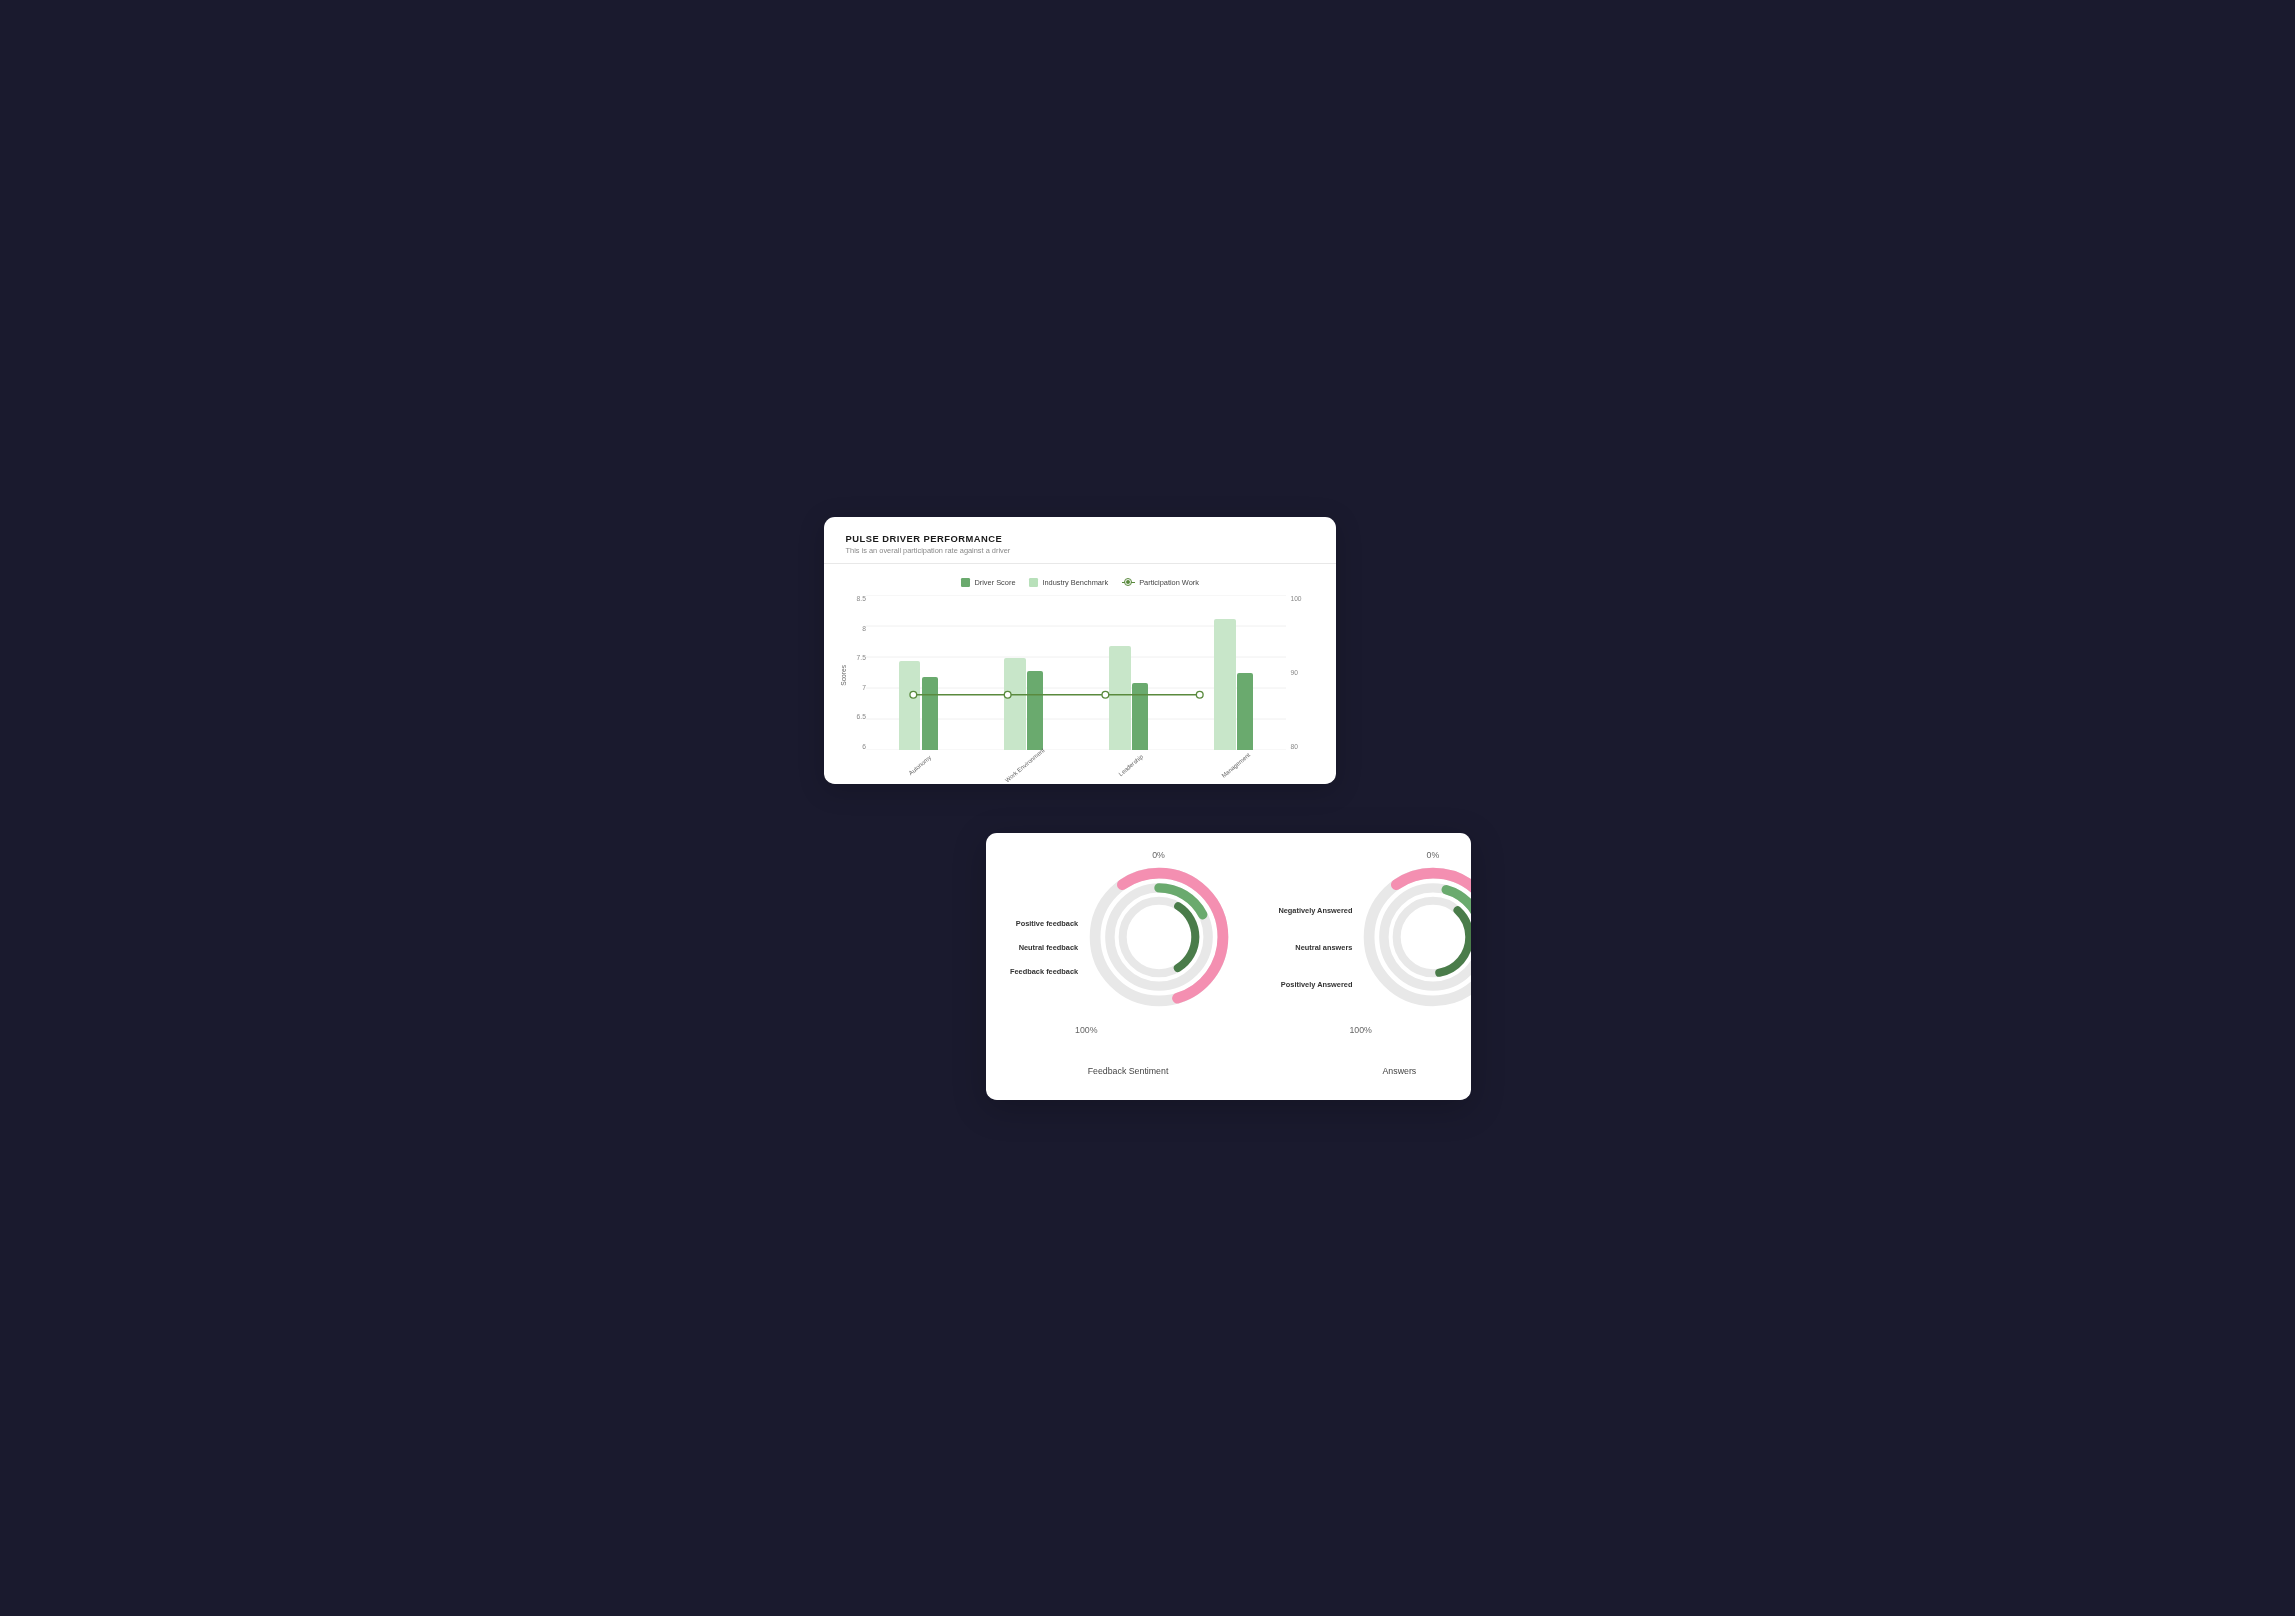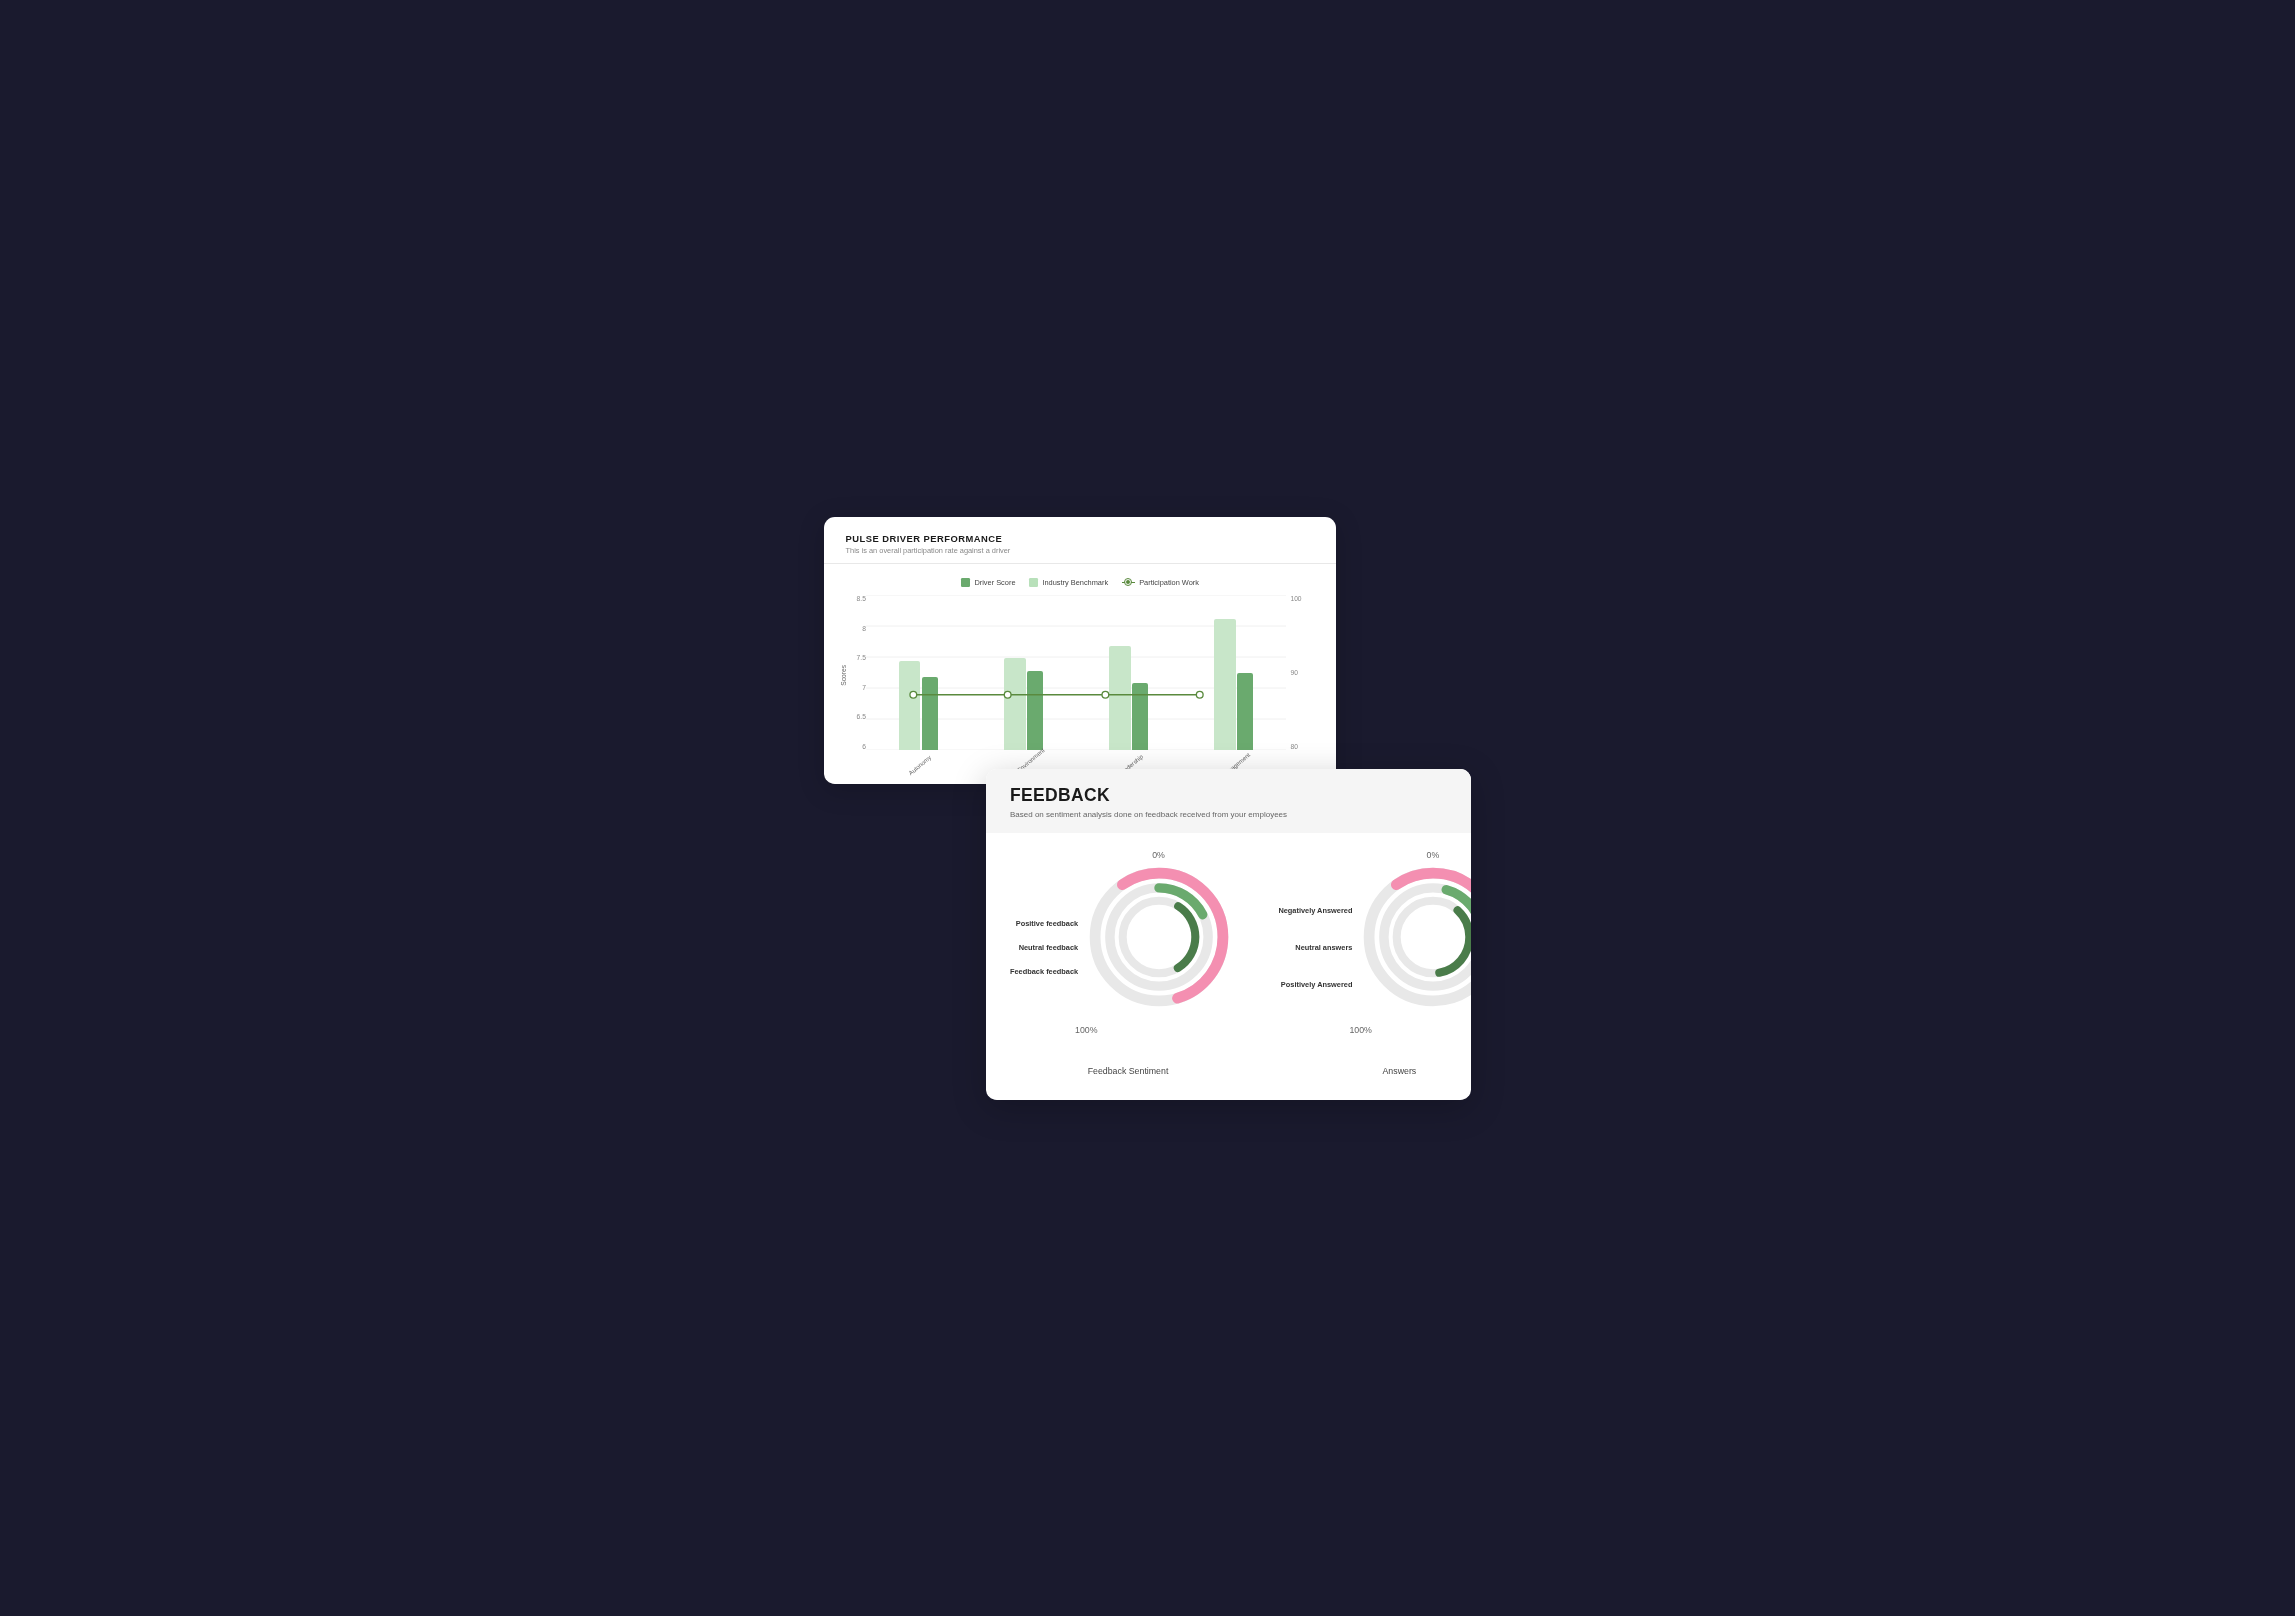--- a/index.html
+++ b/index.html
@@ -305,24 +305,20 @@
         <div style="width:24px; display:flex; flex-direction:column; justify-content:space-between; padding-bottom:20px; margin-left:4px;">
           <span class="y-label">100</span>
           <span class="y-label">90</span>
           <span class="y-label">80</span>
         </div>
       </div>
     </div>
   </div>
 
   <div class="card-front">
-    <div class="card-front-header">
-      <div class="card-front-title">FEEDBACK</div>
-      <div class="card-front-subtitle">Based on sentiment analysis done on feedback received from your employees</div>
-    </div>
     <div class="card-front-body">
 
       <div class="donut-section">
         <div style="position:relative; width:175px; height:189px; margin-left:61px;">
 
           <div style="position:absolute; left:-61px; top:50%; transform:translateY(-50%); display:flex; flex-direction:column; gap:15px;">
             <span class="donut-label">Positive feedback</span>
             <span class="donut-label">Neutral feedback</span>
             <span class="donut-label">Feedback feedback</span>
           </div>

